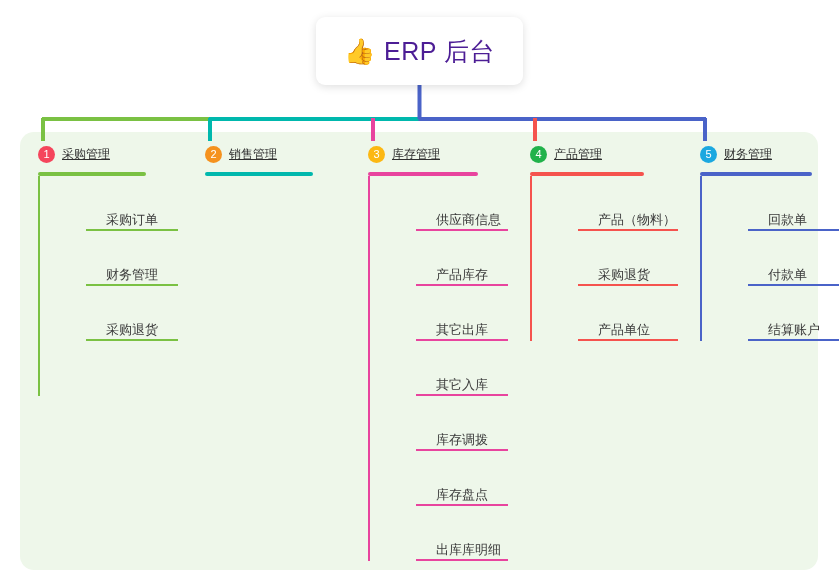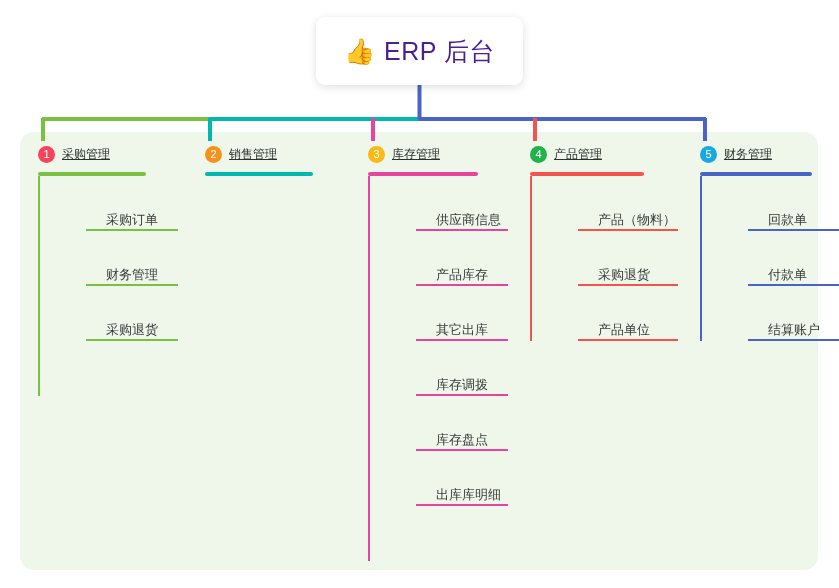--- a/index.html
+++ b/index.html
@@ -143,20 +143,24 @@
           </div>
           <div class="item">
             <span class="item-label">产品库存</span>
             <div class="item-rule" style="background: rgb(232, 68, 158); width: 92px;"></div>
           </div>
           <div class="item">
             <span class="item-label">其它出库</span>
             <div class="item-rule" style="background: rgb(232, 68, 158); width: 92px;"></div>
           </div>
           <div class="item">
+            <span class="item-label">其它入库</span>
+            <div class="item-rule" style="background: rgb(232, 68, 158); width: 92px;"></div>
+          </div>
+          <div class="item">
             <span class="item-label">库存调拨</span>
             <div class="item-rule" style="background: rgb(232, 68, 158); width: 92px;"></div>
           </div>
           <div class="item">
             <span class="item-label">库存盘点</span>
             <div class="item-rule" style="background: rgb(232, 68, 158); width: 92px;"></div>
           </div>
           <div class="item">
             <span class="item-label">出库库明细</span>
             <div class="item-rule" style="background: rgb(232, 68, 158); width: 92px;"></div>

